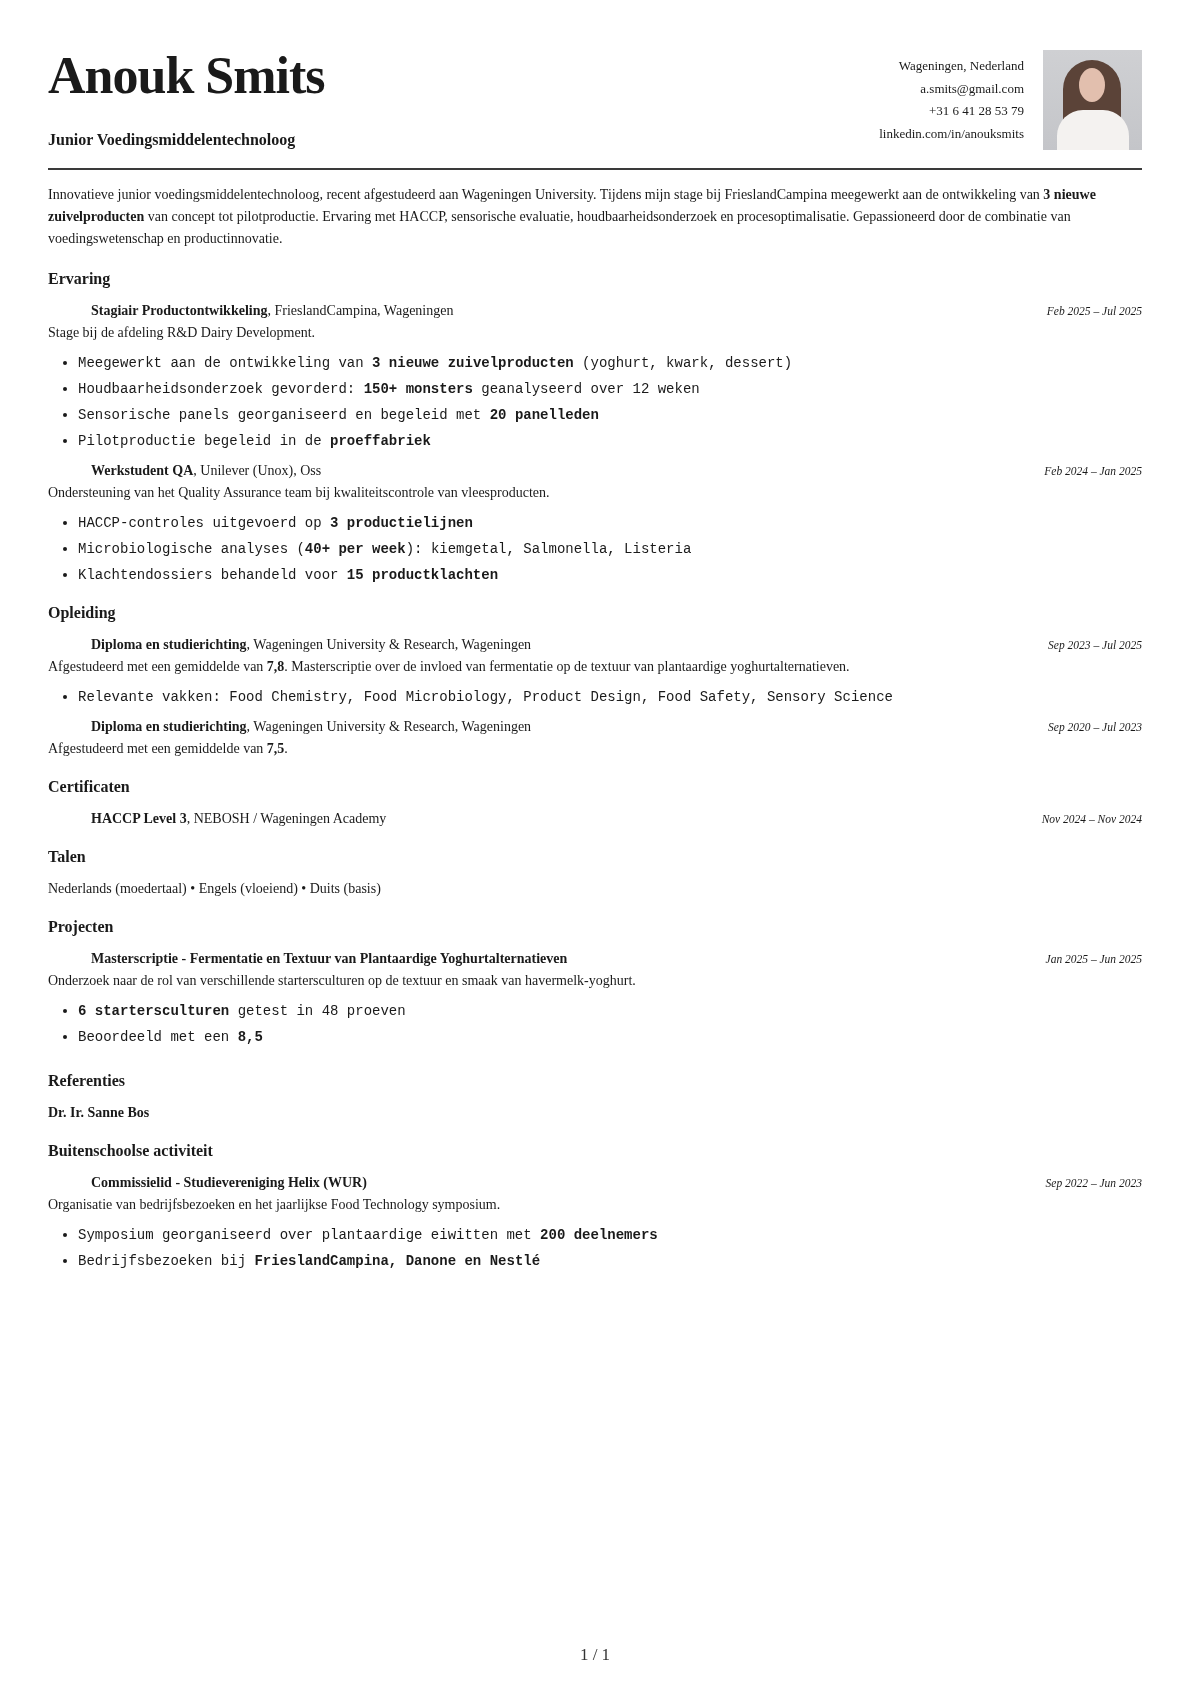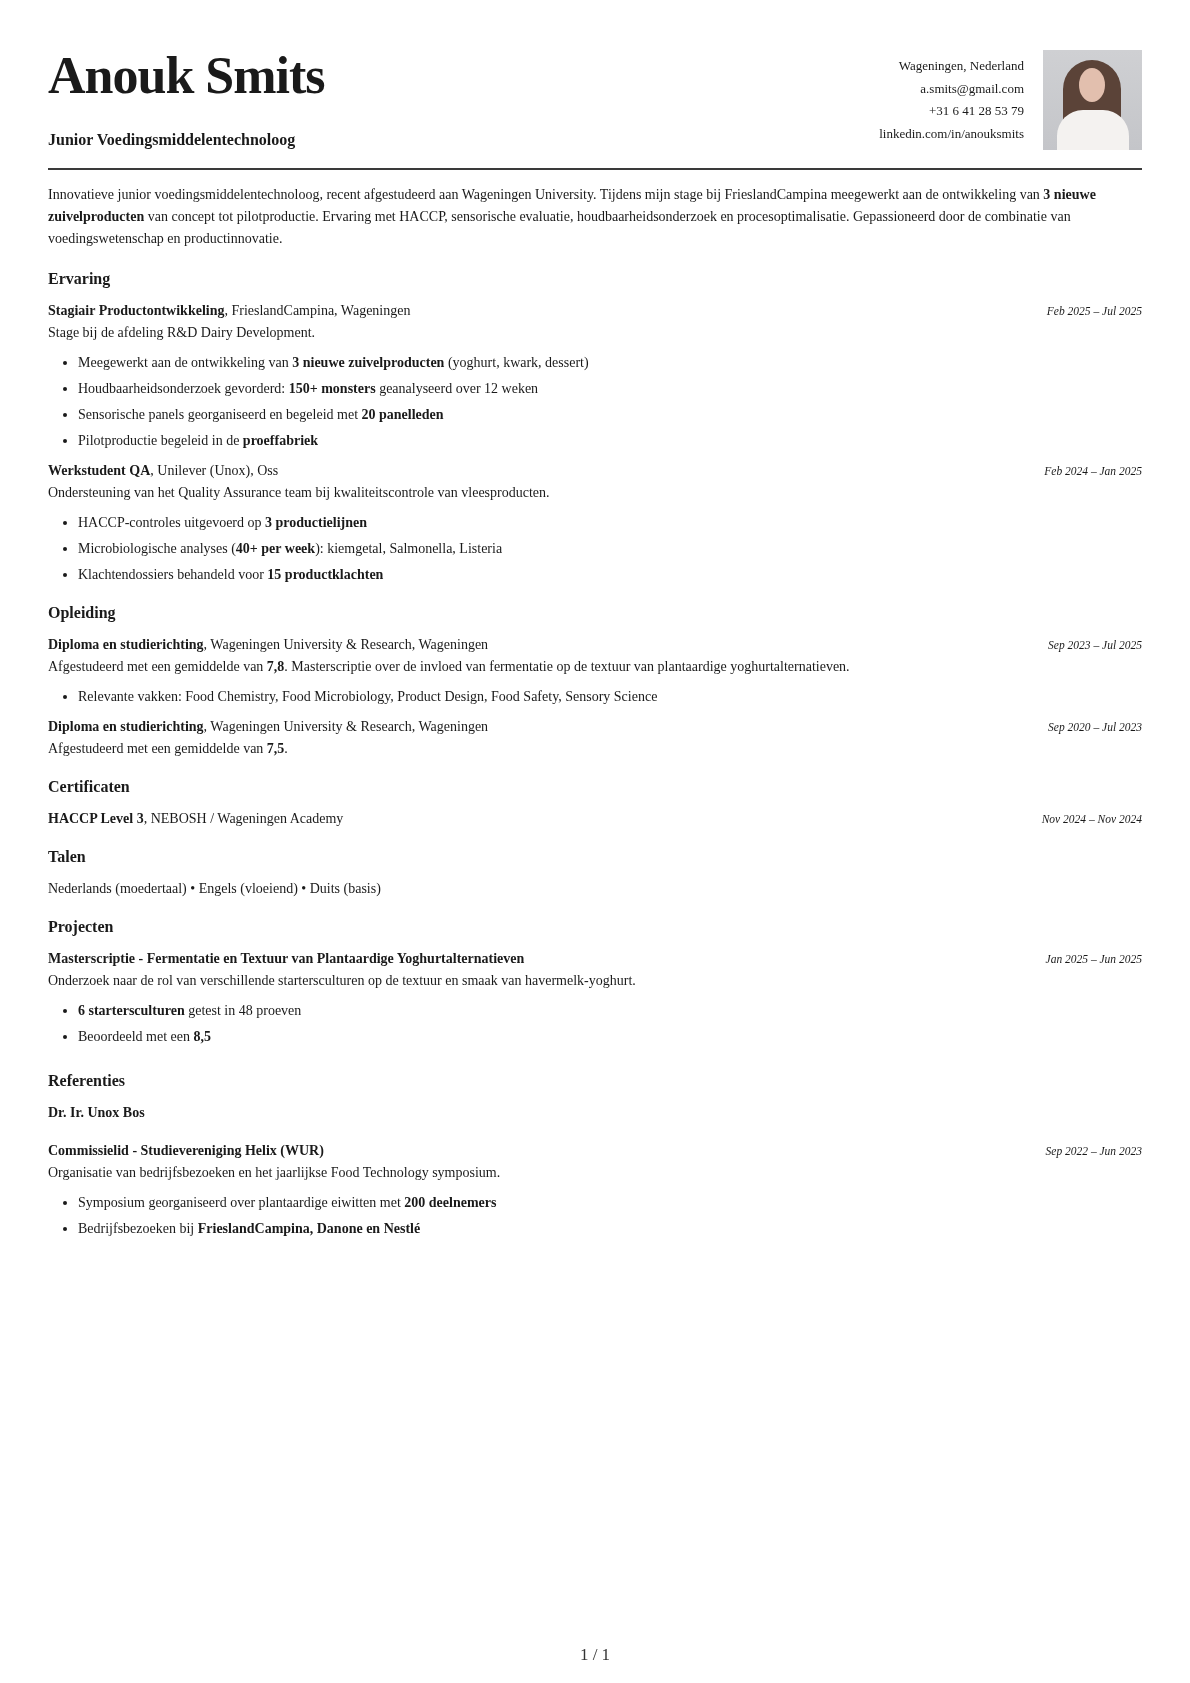--- a/index.html
+++ b/index.html
@@ -37,23 +37,23 @@
   .content {
     position: absolute; left: 0; top: 184px; width: 100%;
     font-family: "Liberation Serif", serif; font-size: 14px; line-height: 22px;
   }
   p { margin: 0; font-family: Liberation Serif, serif; }
   .summary { margin: 0 0 18px 0; }
   .section-title {
     font-weight: bold; font-size: 16px; line-height: 22px; margin: 0 0 10px 0;
   }
   .entry { margin-bottom: 8px; }
-  .entry-head { display: flex; justify-content: space-between; align-items: center; }
+  .entry-head { display: flex; justify-content: space-between; align-items: center; margin-left: 43px; }
   .entry-date { font-style: italic; font-size: 11.5px; }
-  ul { margin: 8px 0 0 0; padding-left: 30px; }
+  ul { margin: 8px 0 0 0; padding-left: 30px; font-family: Liberation Mono, monospace; }
   ul li { margin: 0 0 4px 0; line-height: 22px; }
   .section { margin-bottom: 16px; }
   b { font-weight: bold; }
   .footer {
     position: absolute; left: 0; width: 1190px; top: 1645px; text-align: center;
     font-family: "Liberation Serif", serif; font-size: 17px; color: #333;
   }
 </style>
 </head>
 <body>
@@ -157,24 +157,25 @@
       </div>
       <p>Onderzoek naar de rol van verschillende startersculturen op de textuur en smaak van havermelk-yoghurt.</p>
       <ul>
         <li><span></span><b>6 startersculturen</b><span> getest in 48 proeven</span></li>
         <li><span>Beoordeeld met een </span><b>8,5</b><span></span></li>
       </ul>
     </div>
 
     <div class="section" style="margin-top:22px;">
       <div class="section-title">Referenties</div>
-      <p><b>Dr. Ir. Unox Bos</b></p>
+      <p><b>Dr. Ir. Sanne Bos</b></p>
     </div>
 
     <div class="section">
+      <div class="section-title">Buitenschoolse activiteit</div>
       <div class="entry-head">
         <b>Commissielid - Studievereniging Helix (WUR)</b>
         <span class="entry-date">Sep 2022 – Jun 2023</span>
       </div>
       <p>Organisatie van bedrijfsbezoeken en het jaarlijkse Food Technology symposium.</p>
       <ul>
         <li><span>Symposium georganiseerd over plantaardige eiwitten met </span><b>200 deelnemers</b><span></span></li>
         <li><span>Bedrijfsbezoeken bij </span><b>FrieslandCampina, Danone en Nestlé</b><span></span></li>
       </ul>
     </div>

